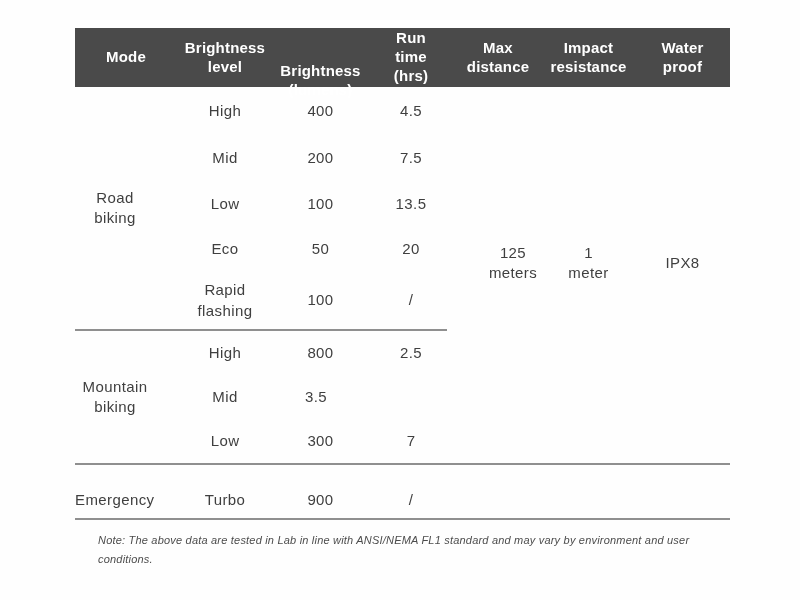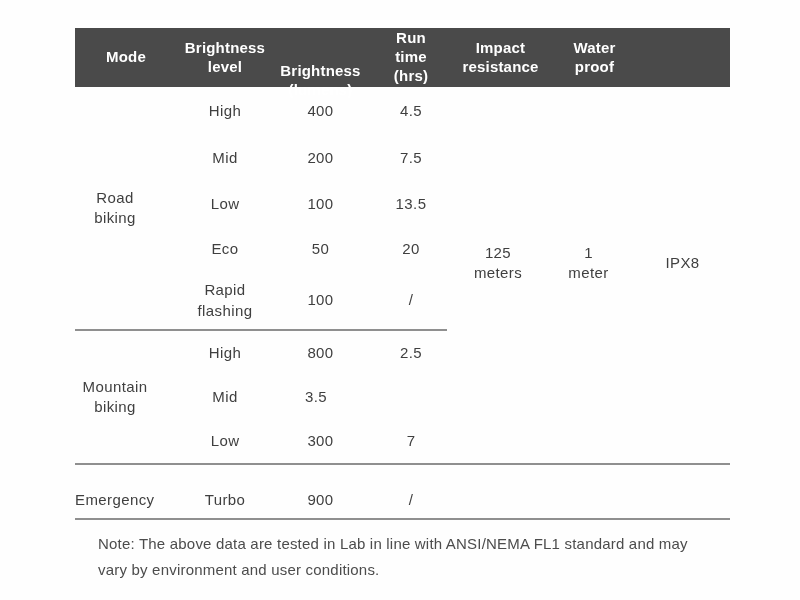--- a/index.html
+++ b/index.html
@@ -51,36 +51,36 @@
 
   .sec-emergency { top: 465px; }
   .sec-emergency .row { height: 70px; }
 
   
   .merged {
     position: absolute; top: 87px; height: 352px;
     display: flex; align-items: center; justify-content: center; text-align: center;
     font-size: 15px; letter-spacing: 0.4px; line-height: 1.35;
   }
-  .m-distance { left: 454px; width: 88px; }
+  .m-distance { left: 469px; width: 88px; }
   .m-distance span { max-width: 52px; display: inline-block; }
   .m-impact { left: 542px; width: 93px; }
   .m-impact span { max-width: 44px; display: inline-block; }
   .m-water { left: 635px; width: 95px; }
 
   
   .rule { position: absolute; height: 2px; background: #8f8f8f; }
   .rule-road { left: 75px; top: 329px; width: 372px; }
   .rule-mountain { left: 75px; top: 463px; width: 655px; }
   .rule-emergency { left: 75px; top: 518px; width: 655px; }
 
   
   .note {
     position: absolute; left: 98px; top: 531px; width: 622px;
-    font-size: 15px; color: #4c4c4c;
+    font-style: italic; font-size: 11px; color: #4c4c4c;
     line-height: 1.75; letter-spacing: 0.2px;
   }
 </style>
 </head>
 <body>
 
 <div class="canvas">
 
   <div class="header-row">
     <div class="hcell hc1">
@@ -88,20 +88,23 @@
       </div>
     <div class="hcell hc2">
         <span>Brightness level</span>
       </div>
     <div class="hcell hc3">
         <span>Brightness (lumens)</span>
       </div>
     <div class="hcell hc4">
         <span>Run time (hrs)</span>
       </div>
+    <div class="hcell hc5">
+        <span>Max distance</span>
+      </div>
     <div class="hcell hc6">
         <span>Impact resistance</span>
       </div>
     <div class="hcell hc7">
         <span>Water proof</span>
       </div>
   </div>
 
   <div class="section sec-road">
     <div class="mode-cell">

